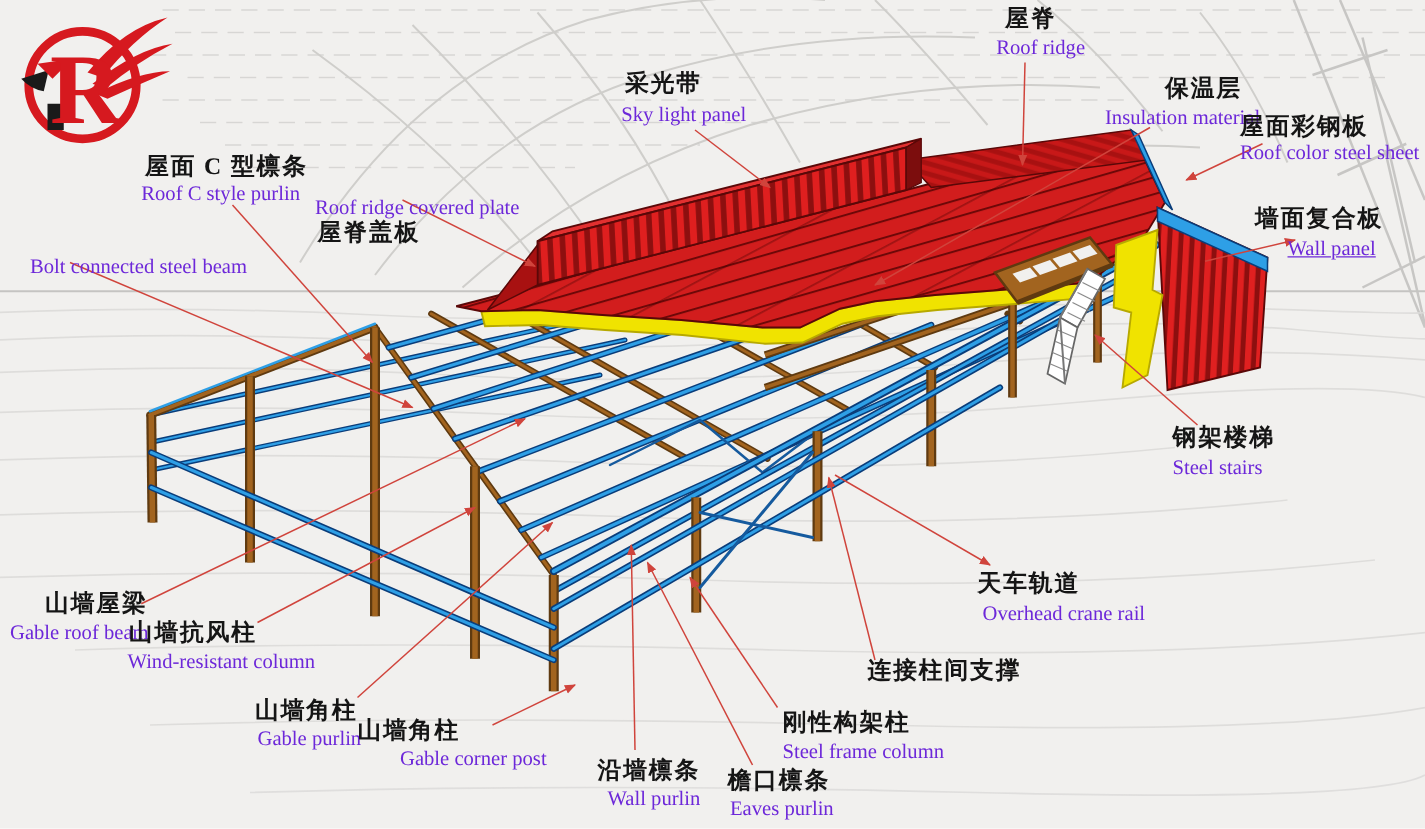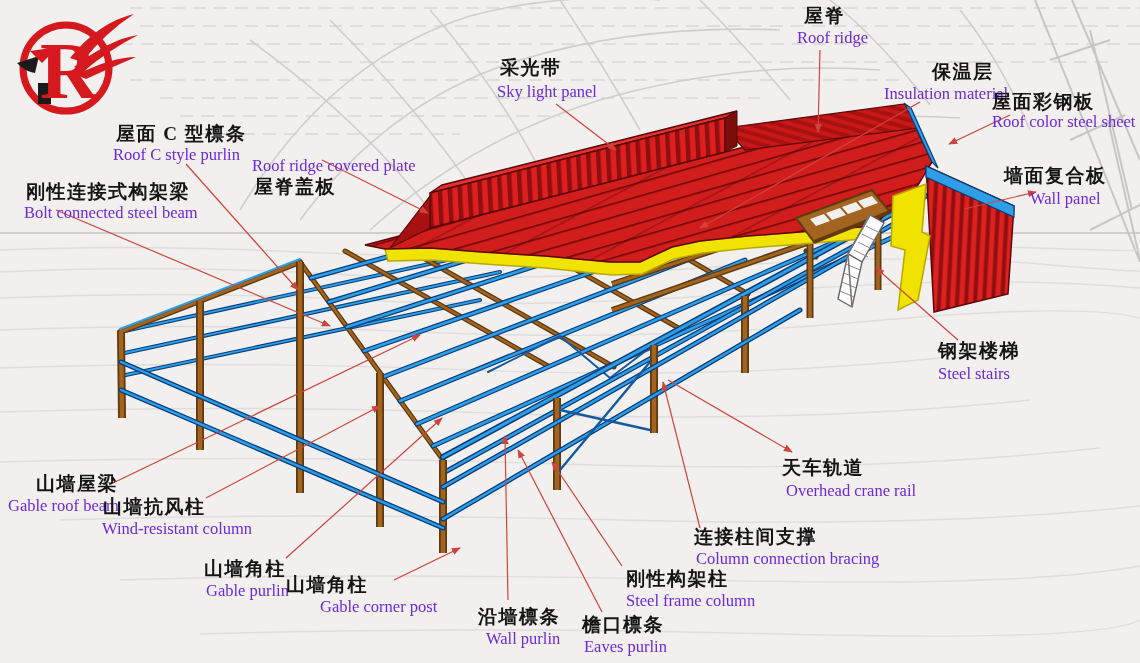--- a/index.html
+++ b/index.html
@@ -309,42 +309,40 @@
 <div id="labels">
       <div class="label-zh" style="left: 804px; top: 6px;">屋脊</div>
       <div class="label-en" style="left: 797px; top: 30px;">Roof ridge</div>
       <div class="label-zh" style="left: 500px; top: 58px;">采光带</div>
       <div class="label-en" style="left: 497px; top: 84px;">Sky light panel</div>
       <div class="label-zh" style="left: 932px; top: 62px;">保温层</div>
       <div class="label-en" style="left: 884px; top: 86px;">Insulation material</div>
       <div class="label-zh" style="left: 992px; top: 92px;">屋面彩钢板</div>
       <div class="label-en" style="left: 992px; top: 114px;">Roof color steel sheet</div>
       <div class="label-zh" style="left: 1004px; top: 166px;">墙面复合板</div>
-      <div class="label-en" style="left: 1030px; top: 191px;">Wall panel</div>
+      <div class="label-en" style="left: 1030px; top: 191px; text-decoration: underline;">Wall panel</div>
       <div class="label-zh" style="left: 938px; top: 341px;">钢架楼梯</div>
       <div class="label-en" style="left: 938px; top: 366px;">Steel stairs</div>
       <div class="label-zh" style="left: 116px; top: 124px;">屋面 C 型檩条</div>
       <div class="label-en" style="left: 113px; top: 147px;">Roof C style purlin</div>
       <div class="label-zh" style="left: 254px; top: 135px; margin-top: 42px;">屋脊盖板</div>
       <div class="label-en" style="left: 252px; top: 158px;">Roof ridge covered plate</div>
-      <div class="label-zh" style="left: 26px; top: 182px;">刚性连接式构架梁</div>
       <div class="label-en" style="left: 24px; top: 205px;">Bolt connected steel beam</div>
       <div class="label-zh" style="left: 36px; top: 474px;">山墙屋梁</div>
       <div class="label-en" style="left: 8px; top: 498px;">Gable roof beam</div>
       <div class="label-zh" style="left: 103px; top: 497px;">山墙抗风柱</div>
       <div class="label-en" style="left: 102px; top: 521px;">Wind-resistant column</div>
       <div class="label-zh" style="left: 204px; top: 559px;">山墙角柱</div>
       <div class="label-en" style="left: 206px; top: 583px; text-align: center;">Gable purlin</div>
       <div class="label-zh" style="left: 286px; top: 575px;">山墙角柱</div>
       <div class="label-en" style="left: 286px; top: 599px; margin-left: 34px;">Gable corner post</div>
       <div class="label-zh" style="left: 478px; top: 607px;">沿墙檩条</div>
       <div class="label-en" style="left: 486px; top: 631px;">Wall purlin</div>
       <div class="label-zh" style="left: 582px; top: 615px;">檐口檩条</div>
       <div class="label-en" style="left: 584px; top: 639px;">Eaves purlin</div>
       <div class="label-zh" style="left: 626px; top: 569px;">刚性构架柱</div>
       <div class="label-en" style="left: 626px; top: 593px;">Steel frame column</div>
       <div class="label-zh" style="left: 694px; top: 527px;">连接柱间支撑</div>
-      <div class="label-en" style="left: 696px; top: 551px;">Column connection bracing</div>
       <div class="label-zh" style="left: 782px; top: 458px;">天车轨道</div>
       <div class="label-en" style="left: 786px; top: 483px;">Overhead crane rail</div>
     </div>
 
 </div>
 
 </body></html>

